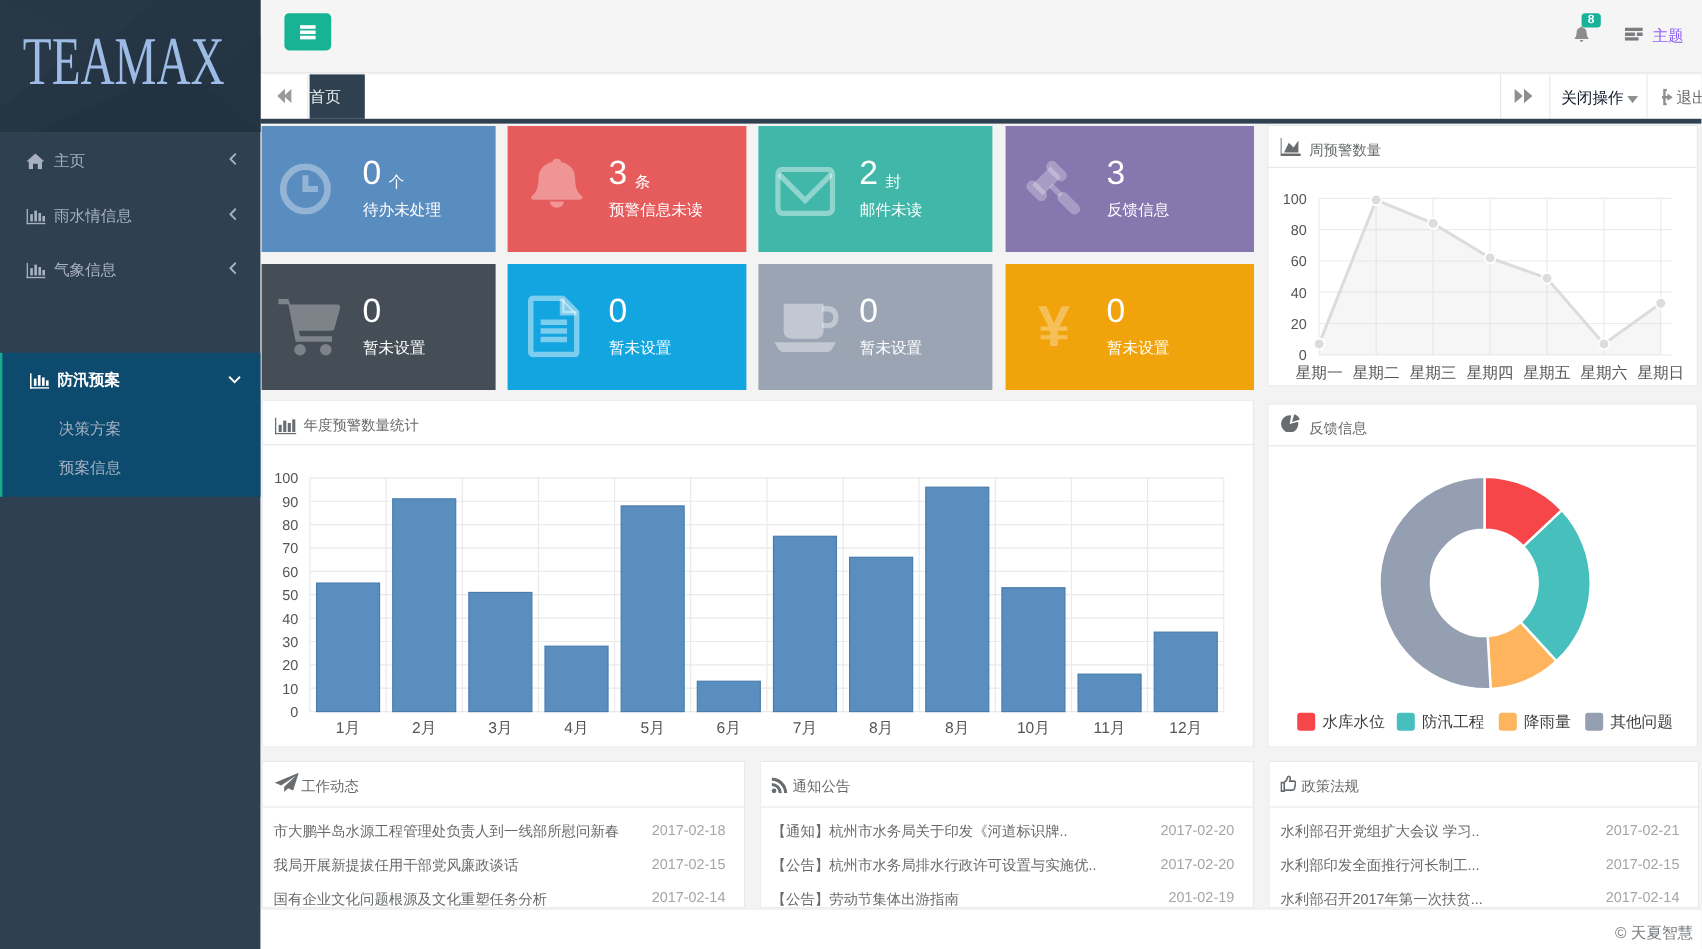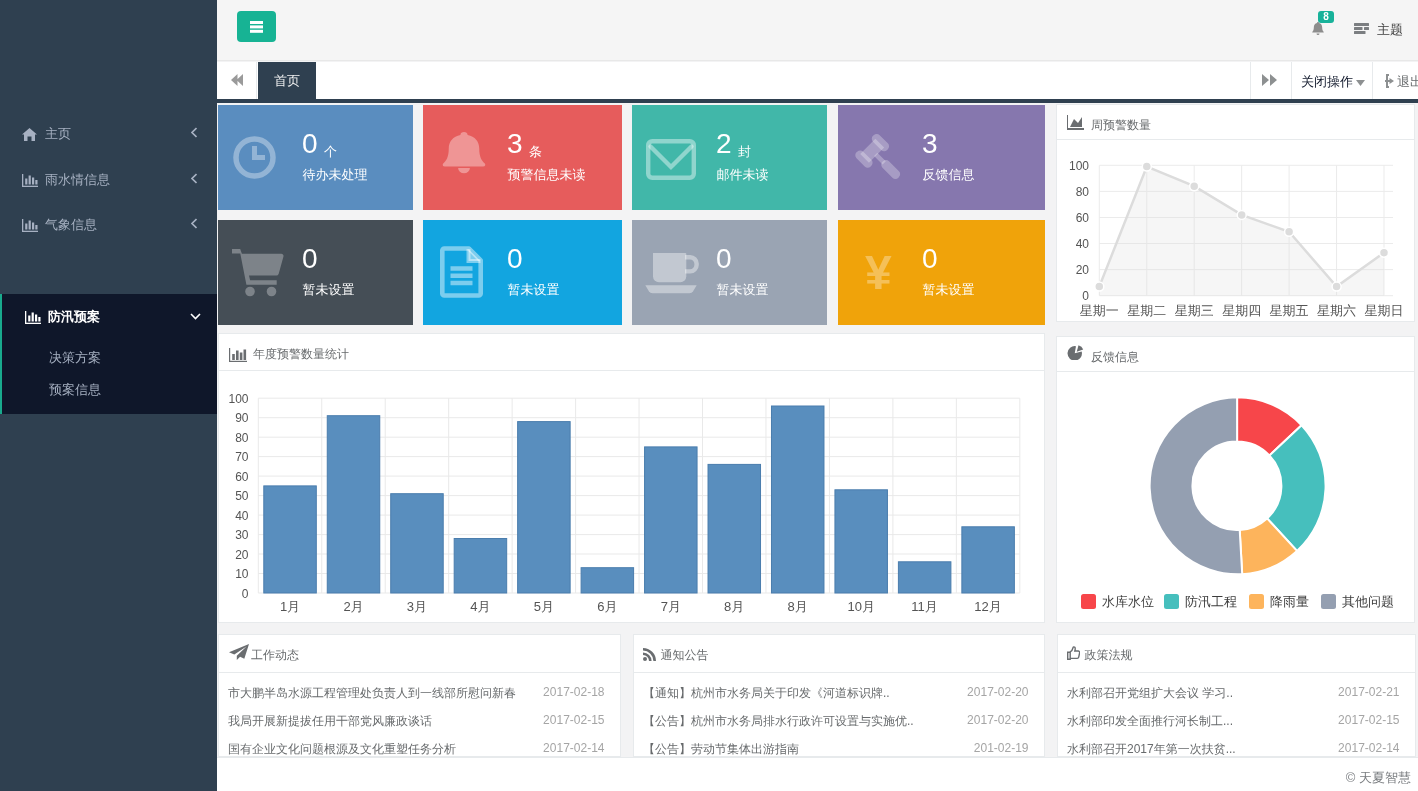--- a/index.html
+++ b/index.html
@@ -8,41 +8,41 @@
 
 #sidebar{left:0;top:0;width:217px;height:791px;background:#2f4050;z-index:5}
 #logo{position:absolute;left:0;top:0;width:217px;height:110px;background:#243240;overflow:hidden}
 #logo .teamax{position:absolute;left:19px;top:19px;font-family:"Liberation Serif",serif;
  font-size:57px;color:#9cbbe5;transform:scaleX(0.69);transform-origin:0 0;white-space:nowrap}
 .mitem{position:absolute;left:0;width:217px;height:46px;color:#a7b1c2;font-size:13px}
 .mitem .mtxt{position:absolute;left:45px;top:14px}
 .mitem .chev{right:20px;top:16px}
 .mitem svg.icn{position:absolute;left:22px;top:17px}
 .mitem svg.chev{position:absolute}
-#activeblk{position:absolute;left:0;top:294px;width:217px;height:120px;background:#0f172a;border-left:2px solid #19aa8d}
+#activeblk{position:absolute;left:0;top:294px;width:217px;height:120px;background:#0c4a6e;border-left:2px solid #19aa8d}
 #activeblk .mitem{left:1px}
 #activeblk .mtxt{color:#fff;font-weight:bold}
 .smitem{position:absolute;left:47px;color:#a7b1c2;font-size:13px}
 
 #header{left:217px;top:0;width:1201px;height:61px;background:#f5f5f5;border-bottom:1px solid #e8e8e8}
 #hbtn{position:absolute;left:20px;top:11px;width:38.5px;height:30.5px;background:#17b394;border-radius:4px}
 #hbtn .bars{position:absolute;left:12.8px;top:10.4px;width:13px;height:2.3px;background:#fff;
  box-shadow:0 4.4px 0 #fff,0 8.8px 0 #fff}
 #htitle{position:absolute;left:111px;top:6px;font-size:30px;color:#6a6d70;letter-spacing:0.2px}
 #bell{position:absolute;left:1093px;top:21px}
 #badge{position:absolute;left:1101px;top:11px;min-width:16px;height:12px;background:#18b29a;border-radius:3px;
  color:#fff;font-size:10px;font-weight:bold;text-align:center;line-height:12px;padding:0 1px;box-sizing:border-box}
 #themeico{position:absolute;left:1137px;top:23px}
-#themetxt{position:absolute;left:1160px;top:21px;font-size:13px;color:#404040}
+#themetxt{position:absolute;left:1160px;top:21px;font-size:13px;color:#8b5cf6}
 
 #tabrow{left:217px;top:62px;width:1201px;height:37px;background:#fff}
 #tabrow .vline{position:absolute;top:0;width:1px;height:37px;background:#e7eaec}
 #darkline{left:217px;top:99px;width:1201px;height:4px;background:#2f4050}
-#tabhome{position:absolute;left:41px;top:0;width:58px;height:37px;background:#2f4050;color:#f0f0f0;
- text-align:center;line-height:37px;font-size:13px}
+#tabhome{position:absolute;left:41px;top:0;width:46px;height:37px;background:#2f4050;color:#f0f0f0;
+ text-align:left;line-height:37px;font-size:13px}
 .arrico{position:absolute;top:11px;color:#999}
 
 .sbox{position:absolute;color:#fff}
 .sbox .num{position:absolute;left:84px;top:23px;font-size:28px}
 .sbox .unit{position:absolute;font-size:13px;top:38px}
 .sbox .lbl{position:absolute;left:84.5px;top:61px;font-size:13px}
 .sbox svg{position:absolute}
 
 .panel{position:absolute;background:#fff;border:1px solid #e7eaec}
 .phead{position:absolute;left:0;top:0;width:100%;border-bottom:1px solid #e7eaec}
@@ -92,20 +92,30 @@
       <path fill="#8d9091" d="M0 0h9L4.5 6z"></path>
     </svg>
   <svg class="abs" style="left:1163px;top:12px" width="14" height="14" viewBox="0 0 14 14">
       <path fill="#8d9091" d="M6 0h3v2H8v10h1v2H6zM9.5 4l4.5 3-4.5 3V8H5V6h4.5z"></path>
     </svg>
   <div class="abs" style="left:1180px;top:11px;color:#676a6c;white-space:nowrap">退出</div>
 </div>
 <div class="abs" id="darkline"></div>
 
 <div class="abs" id="sidebar">
+  <div id="logo">
+    <svg width="217" height="110" viewBox="0 0 217 110">
+        <rect width="217" height="110" fill="#263544"></rect>
+      <polygon points="0,0 130,0 60,60" fill="#283746"></polygon>
+      <polygon points="0,0 0,90 75,35" fill="#293847"></polygon>
+      <polygon points="217,30 217,110 110,110" fill="#253443"></polygon>
+      <polygon points="30,110 150,55 217,110" fill="#233241"></polygon>
+    </svg>
+    <div class="teamax">TEAMAX</div>
+  </div>
   <div class="mitem" style="top:111px">
     <svg class="icn" width="15" height="13" viewBox="0 0 15 13">
         <path fill="#a7b1c2" d="M7.5 0L15 6.5h-2V13H9.5V8.5h-4V13H2V6.5H0z"></path>
       </svg>
     <span class="mtxt">主页</span>
       <svg class="chev" width="6" height="11" viewBox="0 0 6 11">
         <path d="M5.5 1L1 5.5 5.5 10" fill="none" stroke="#a7b1c2" stroke-width="1.6"></path>
       </svg>
   </div>
   <div class="mitem" style="top:157px">

